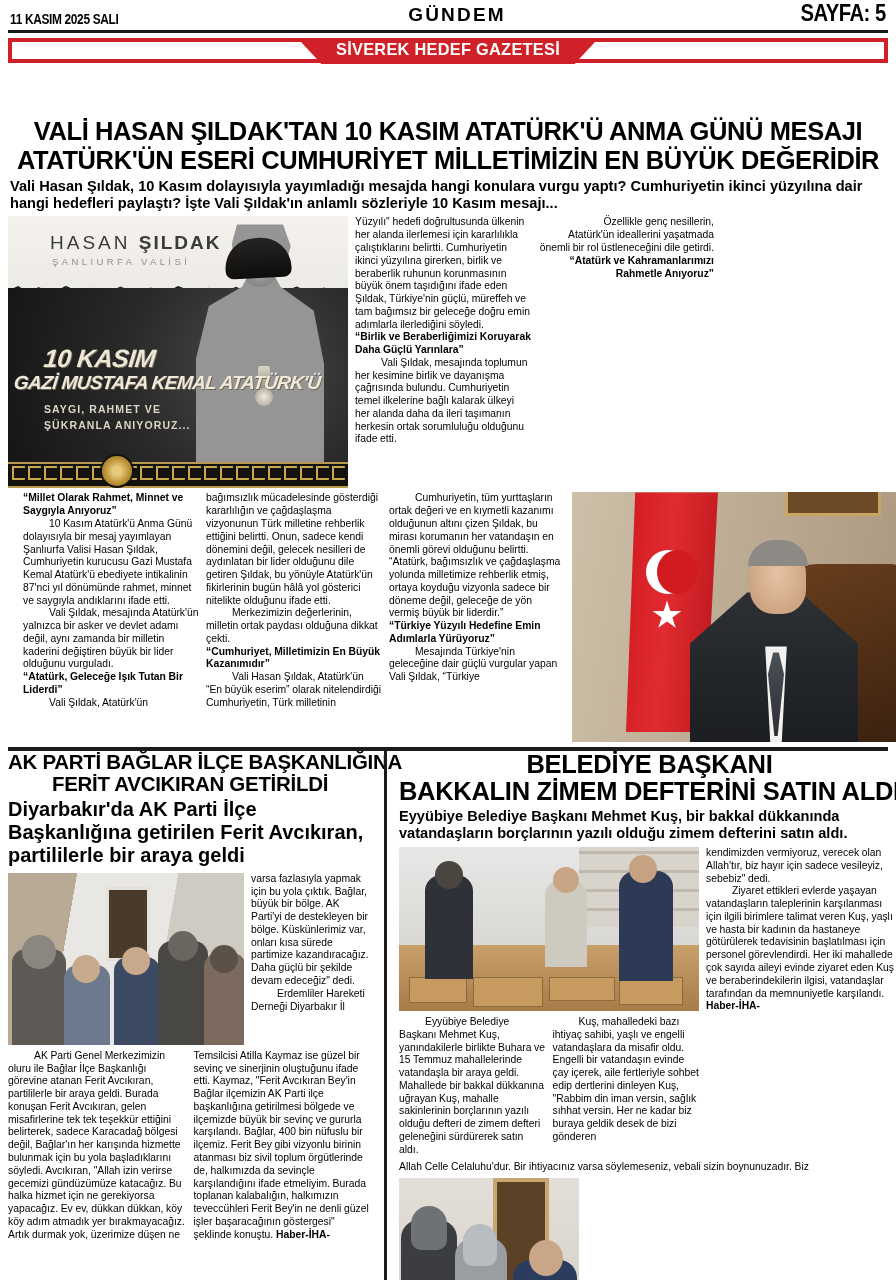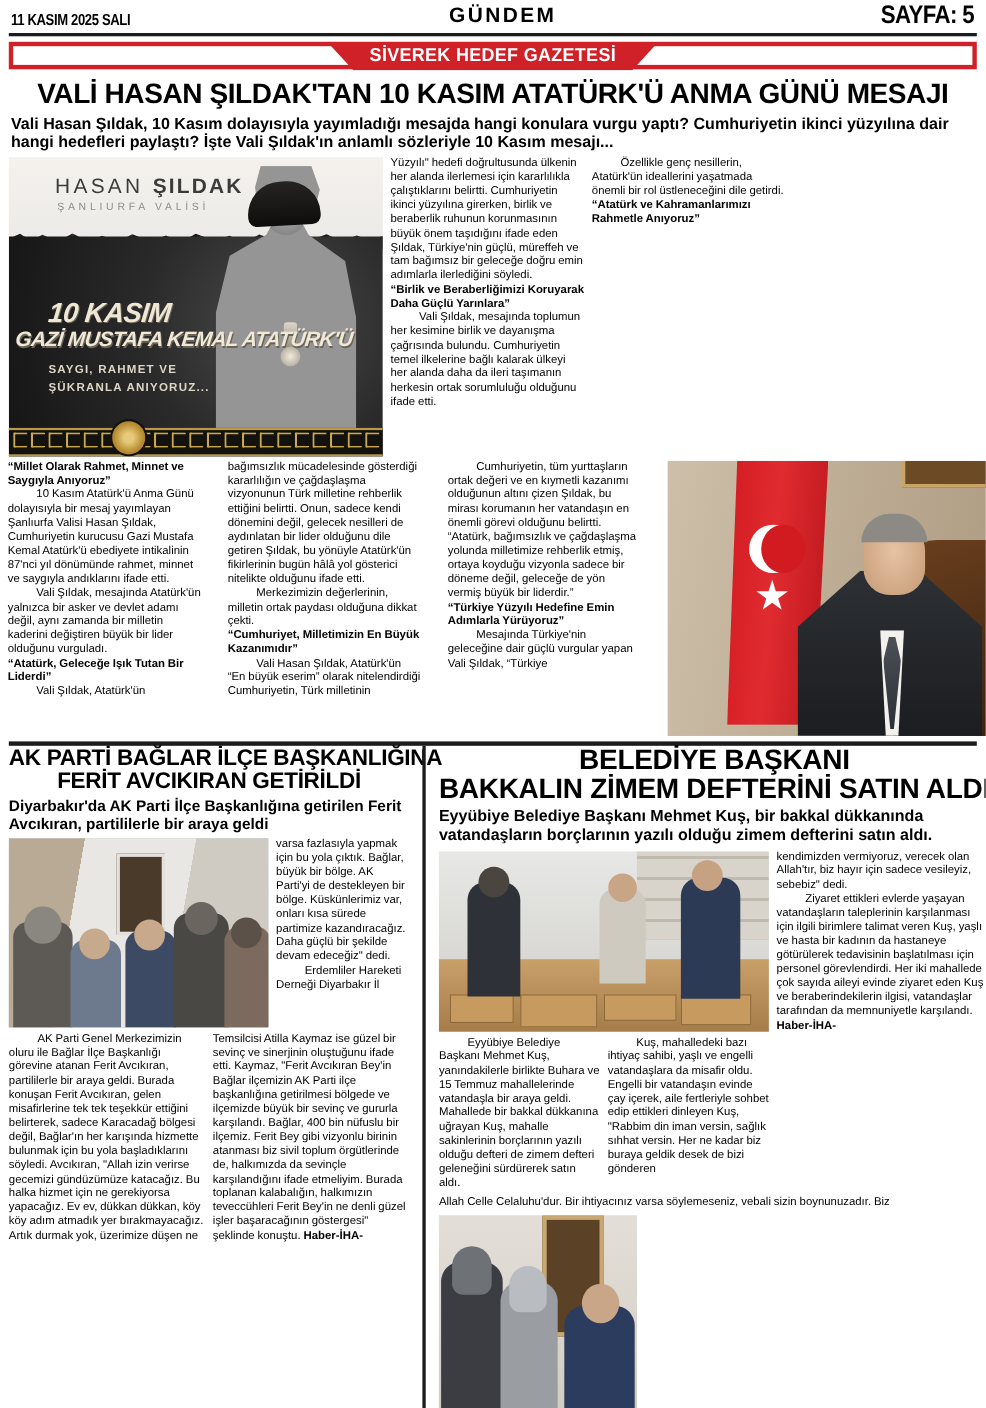--- a/index.html
+++ b/index.html
@@ -41,21 +41,21 @@
     position: absolute; left: 50%; transform: translateX(-50%); top: 0;
     background: #cf2127; color: #fff; padding: 2px 24px 4px 24px;
     font-weight: bold; font-size: 17px; letter-spacing: 0.3px;
     white-space: nowrap;
     clip-path: polygon(0 0,100% 0,92% 100%,8% 100%);
     padding-left: 34px; padding-right: 34px;
   }
   .banner-tab span { display:inline-block; transform: scaleX(0.96); }
 
   
-  .lead-heads { padding: 6px 10px 0 10px; text-align: center; }
+  .lead-heads { padding: 6px 10px 0 10px; text-align: center; margin-top: 45px; }
   .lead-h1, .lead-h2 {
     font-weight: bold; line-height: 1.04; letter-spacing: -0.4px;
     white-space: nowrap;
   }
   .lead-h1 { font-size: 25.5px; transform: scaleX(1.0); }
   .lead-h2 { font-size: 25.5px; margin-top: 2px; }
   .lead-sub {
     margin: 5px 10px 4px 10px; font-size: 14.6px; font-weight: bold;
     line-height: 1.18; text-align: left;
   }
@@ -151,24 +151,24 @@
     border-radius: 1px;
   }
   .poster .rosette {
     position:absolute; left: 94px; bottom: 2px; width: 30px; height: 30px;
     border-radius: 50%;
     background: radial-gradient(#e6c97a 20%, #b98f33 60%, #8c6a22 100%);
     box-shadow: 0 0 0 2px #14120f;
   }
 
   .lead-col { width: 176px; flex: 0 0 176px; }
-  .lead-col-last { width: 176px; flex: 0 0 176px; }
-
-  
-  .lead-band2 { display:flex; padding: 4px 8px 0 7px; gap: 24px; }
+  .lead-col-last { width: 176px; flex: 0 0 176px; text-align: right; }
+
+  
+  .lead-band2 { display:flex; padding: 4px 8px 0 23px; gap: 7px; }
   .band2-col { width: 176px; flex: 0 0 176px; }
   .gov-photo {
     width: 343px; flex: 0 0 343px; height: 250px; position: relative; overflow:hidden;
     background: linear-gradient(180deg,#d8cfc2,#b9ab98);
   }
   .gov-photo .wall { position:absolute; inset:0;
     background: linear-gradient(100deg,#cdbfa9 0%,#bfae96 40%,#a8957c 100%); }
   .gov-photo .frame {
     position:absolute; right: 34px; top: -6px; width: 96px; height: 30px;
     background:#6b4a25; border: 3px solid #caa464;
@@ -233,21 +233,21 @@
   .art-right { flex: 1 1 auto; padding-left: 8px; }
 
   .bh1 {
     text-align:center; font-weight: bold; line-height: 1.03;
     letter-spacing: -0.3px; white-space: nowrap;
   }
   .art-left .bh1 { font-size: 20.5px; }
   .art-left .bh1.l2 { font-size: 20.5px; }
   .art-right .bh1 { font-size: 25.5px; }
   .art-right .bh1.l2 { font-size: 25.5px; }
-  .bsub { font-weight: bold; font-size: 14px; line-height: 1.17; margin-top: 4px; }
+  .bsub { font-weight: bold; font-size: 20px; line-height: 1.17; margin-top: 4px; }
   .art-right .bsub { font-size: 14.6px; }
 
   .inner-flow { display:flex; gap: 7px; margin-top: 5px; }
   .ph-box { position: relative; overflow: hidden; background:#c9c6c2; }
 
   
   .ph-meet { width: 236px; flex: 0 0 236px; height: 172px;
     background: linear-gradient(#cfd2d4,#9fa3a6); }
   .ph-meet .bldg { position:absolute; inset:0;
     background: linear-gradient(100deg,#b9aa95 0 26%,#e9e7e3 26% 64%,#cfcac2 64% 100%); }
@@ -288,20 +288,21 @@
 
   <div class="banner-wrap">
     <div class="banner-bar"></div>
     <div class="banner-tab">
       <span>SİVEREK HEDEF GAZETESİ</span>
     </div>
   </div>
 
   <div class="lead-heads">
     <div class="lead-h1">VALİ HASAN ŞILDAK'TAN 10 KASIM ATATÜRK'Ü ANMA GÜNÜ MESAJI</div>
+    <div class="lead-h2">ATATÜRK'ÜN ESERİ CUMHURİYET MİLLETİMİZİN EN BÜYÜK DEĞERİDİR</div>
   </div>
   <div class="lead-sub">Vali Hasan Şıldak, 10 Kasım dolayısıyla yayımladığı mesajda hangi konulara vurgu yaptı? Cumhuriyetin ikinci yüzyılına dair hangi hedefleri paylaştı? İşte Vali Şıldak'ın anlamlı sözleriyle 10 Kasım mesajı...</div>
 
   <div class="lead-body">
 
     <div class="lead-photo">
       <div class="poster">
         <div class="sky"></div>
         <div class="treeline"></div>
         <div class="dark"></div>
@@ -455,21 +456,21 @@
             <div class="box" style="left:220px;bottom:6px;width:64px;height:28px;"></div>
             <div style="position:absolute;left:26px;top:28px;width:48px;height:104px;background:#2e3138;border-radius:16px 16px 0 0;"></div>
             <div style="position:absolute;left:36px;top:14px;width:28px;height:28px;border-radius:50%;background:#4b453f;"></div>
             <div style="position:absolute;left:146px;top:34px;width:42px;height:86px;background:#cfcabf;border-radius:14px 14px 0 0;"></div>
             <div style="position:absolute;left:154px;top:20px;width:26px;height:26px;border-radius:50%;background:#c8a585;"></div>
             <div style="position:absolute;right:26px;top:24px;width:54px;height:110px;background:#2c3a56;border-radius:16px 16px 0 0;"></div>
             <div style="position:absolute;right:42px;top:8px;width:28px;height:28px;border-radius:50%;background:#c6a182;"></div>
           </div>
           <div class="col-txt" style="column-count:2;column-gap:7px;margin-top:5px;">
             <p class="ind">Eyyübiye Belediye Başkanı Mehmet Kuş, yanındakilerle birlikte Buhara ve 15 Temmuz mahallelerinde vatandaşla bir araya geldi. Mahallede bir bakkal dükkanına uğrayan Kuş, mahalle sakinlerinin borçlarının yazılı olduğu defteri de zimem defteri geleneğini sürdürerek satın aldı.</p>
-            <p class="ind">Kuş, mahalledeki bazı ihtiyaç sahibi, yaşlı ve engelli vatandaşlara da misafir oldu. Engelli bir vatandaşın evinde çay içerek, aile fertleriyle sohbet edip ettikleri dinleyen Kuş, "Rabbim din iman versin, sağlık sıhhat versin. Her ne kadar biz buraya geldik desek de bizi gönderen</p>
+            <p class="ind">Kuş, mahalledeki bazı ihtiyaç sahibi, yaşlı ve engelli vatandaşlara da misafir oldu. Engelli bir vatandaşın evinde çay içerek, aile fertleriyle sohbet edip dertlerini dinleyen Kuş, "Rabbim din iman versin, sağlık sıhhat versin. Her ne kadar biz buraya geldik desek de bizi gönderen</p>
           </div>
         </div>
 
         <div class="txt-col col-txt">
           <p>kendimizden vermiyoruz, verecek olan Allah'tır, biz hayır için sadece vesileyiz, sebebiz" dedi.</p>
           <p class="ind"><span>Ziyaret ettikleri evlerde yaşayan vatandaşların taleplerinin karşılanması için ilgili birimlere talimat veren Kuş, yaşlı ve hasta bir kadının da hastaneye götürülerek tedavisinin başlatılması için personel görevlendirdi. Her iki mahallede çok sayıda aileyi evinde ziyaret eden Kuş ve beraberindekilerin ilgisi, vatandaşlar tarafından da memnuniyetle karşılandı. </span><span class="bold">Haber-İHA-</span></p>
         </div>
       </div>
 
       <div class="col-txt" style="margin-top:4px;">

